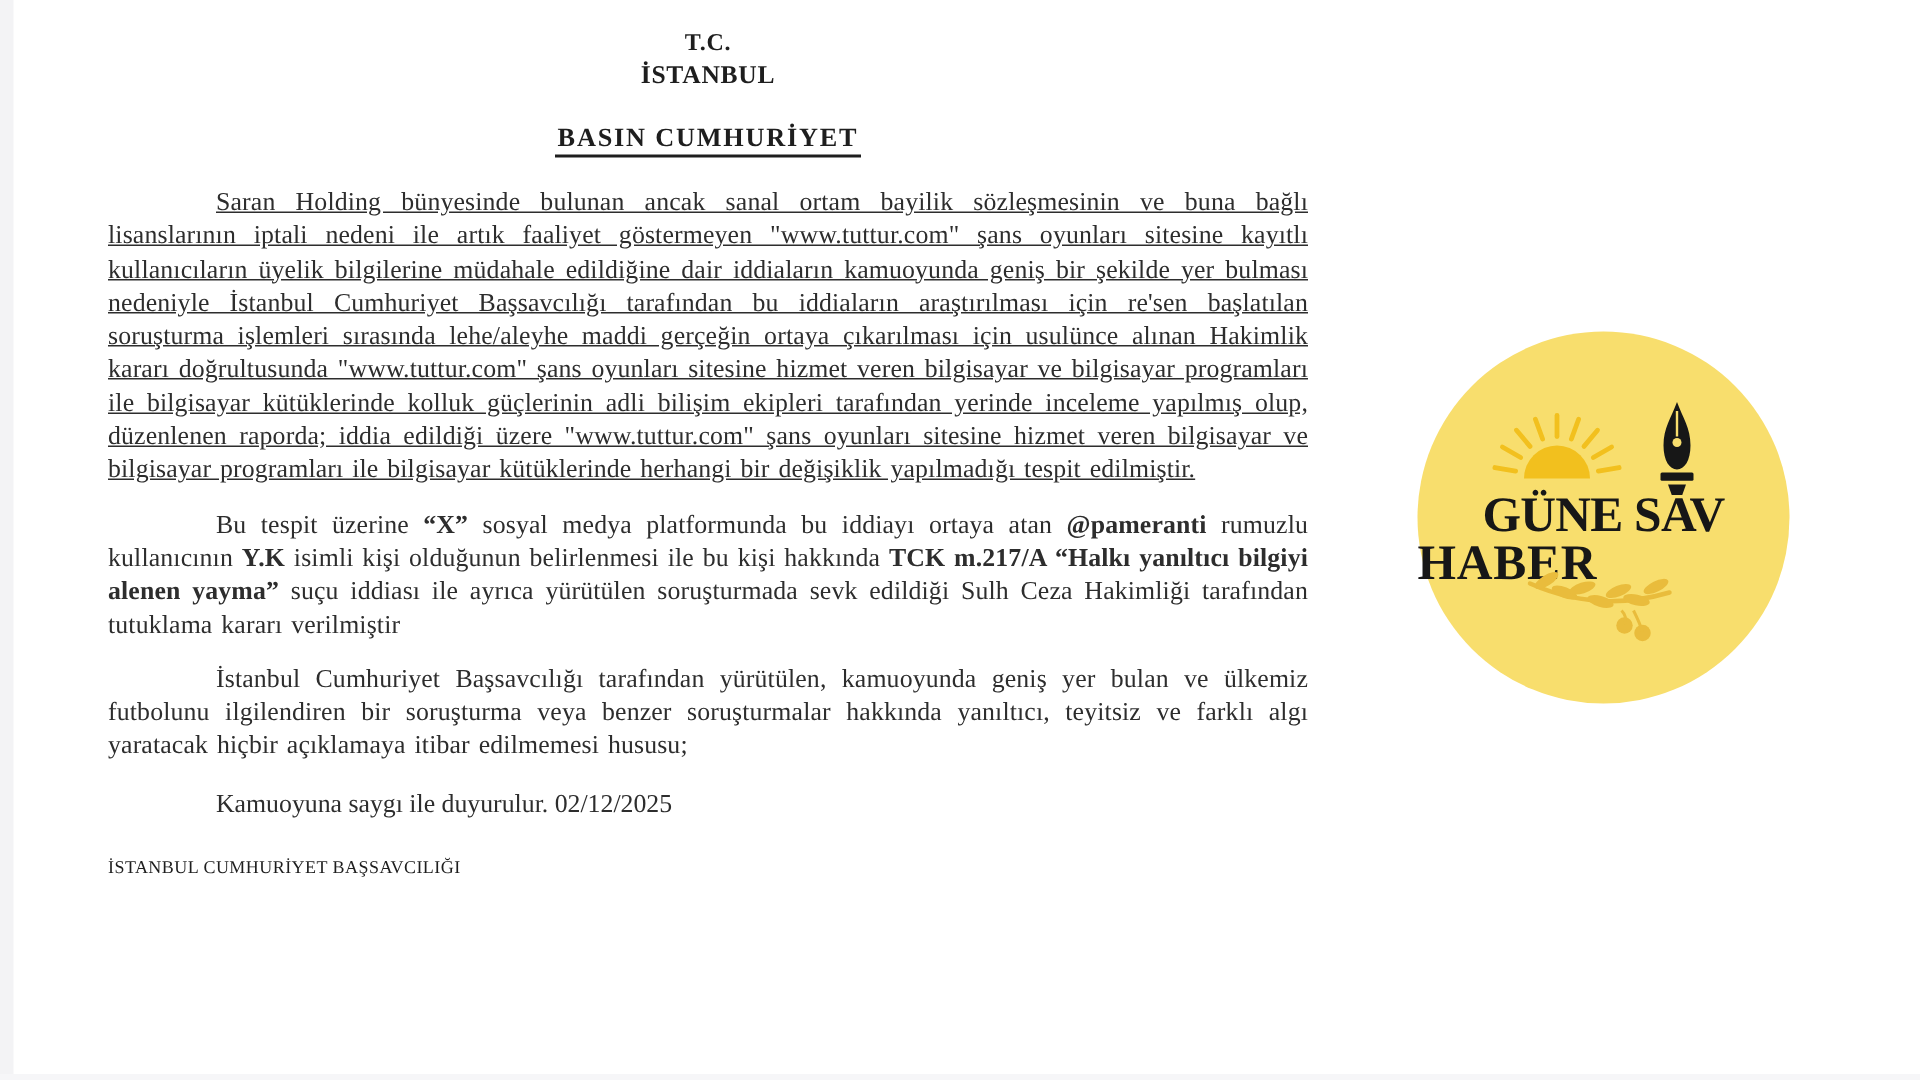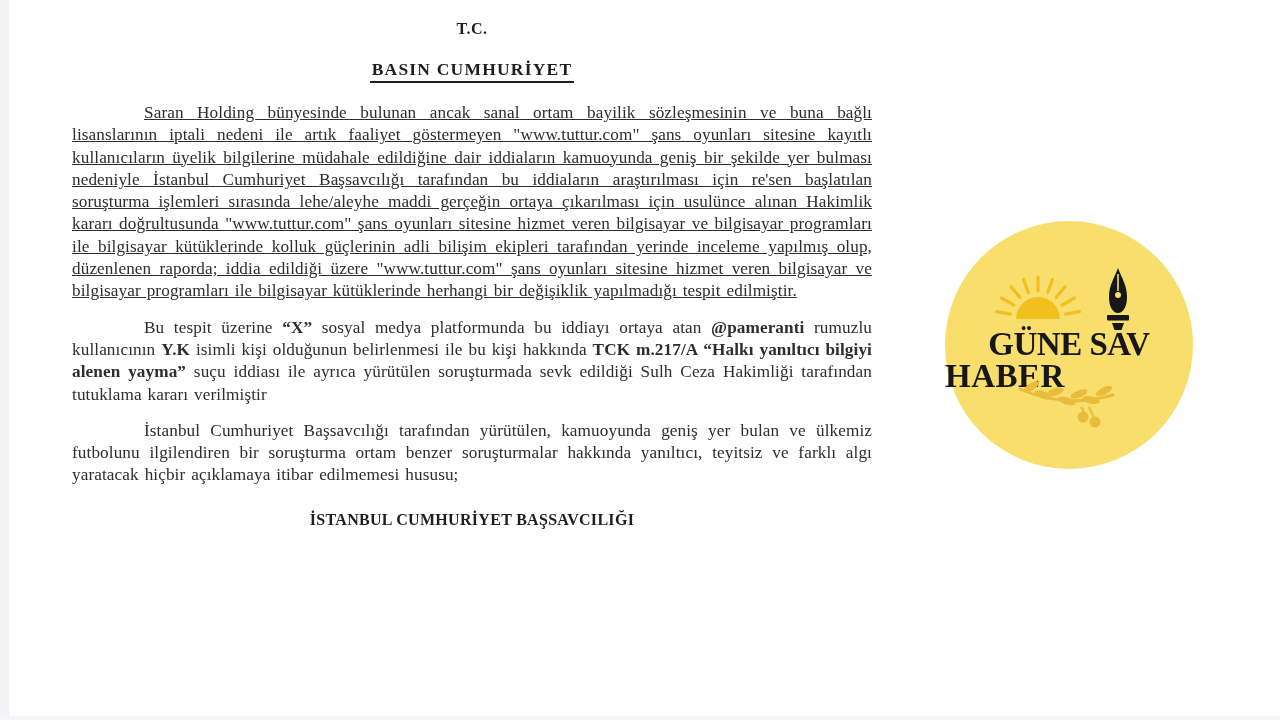--- a/index.html
+++ b/index.html
@@ -19,21 +19,21 @@
   .h2{font-size:17px;letter-spacing:.5px;margin-top:2px;}
   .h3{font-size:18.5px;letter-spacing:.6px;margin-top:2px;}
   .title-wrap{text-align:center;margin-top:21px;}
   .title{display:inline-block;font-size:17.5px;font-weight:bold;letter-spacing:1.2px;
          color:var(--heading-color);border-bottom:2.5px solid var(--heading-color);padding:0 2px 1px 2px;}
   .para{font-size:17.2px;line-height:22.3px;text-align:justify;text-indent:72px;
         letter-spacing:.1px;word-spacing:1.5px;margin-top:14px;}
   .para.first{margin-top:19px;text-decoration:underline;}
   .para .b{font-weight:bold;}
   .closing{font-size:17.2px;line-height:22.3px;text-indent:72px;margin-top:16px;}
-  .signature{font-size:16px;font-weight:bold;letter-spacing:.3px;text-align:center;
+  .signature{font-size:12px;font-weight:normal;letter-spacing:.3px;text-align:left;
              color:var(--heading-color);margin-top:24px;}
 
   .logo{position:absolute;left:945px;top:221px;width:248px;height:248px;border-radius:50%;
         background:var(--logo-circle);}
   .logo .sun{position:absolute;left:43px;top:42px;}
   .logo .pen{position:absolute;left:158px;top:46px;}
   .logo .branch{position:absolute;left:72px;top:158px;}
   .logo-line1{position:absolute;left:0;top:106px;width:100%;text-align:center;
               font-weight:bold;font-size:33px;letter-spacing:-.5px;color:var(--logo-text);line-height:34px;font-family:Liberation Serif, serif;}
   .logo-line2{position:absolute;left:0;top:138px;width:100%;text-align:left;
@@ -42,32 +42,34 @@
 </head>
 <body>
 
 <div class="stage">
   <div class="edge-strip"></div>
   <div class="edge-strip-bottom"></div>
 
   <div class="doc">
     <div class="doc-header">
       <div class="h1">T.C.</div>
+      <div class="h2">İSTANBUL</div>
     </div>
 
     <div class="title-wrap">
       <span class="title">BASIN CUMHURİYET</span>
     </div>
 
     <p class="para first">Saran Holding bünyesinde bulunan ancak sanal ortam bayilik sözleşmesinin ve buna bağlı lisanslarının iptali nedeni ile artık faaliyet göstermeyen "www.tuttur.com" şans oyunları sitesine kayıtlı kullanıcıların üyelik bilgilerine müdahale edildiğine dair iddiaların kamuoyunda geniş bir şekilde yer bulması nedeniyle İstanbul Cumhuriyet Başsavcılığı tarafından bu iddiaların araştırılması için re'sen başlatılan soruşturma işlemleri sırasında lehe/aleyhe maddi gerçeğin ortaya çıkarılması için usulünce alınan Hakimlik kararı doğrultusunda "www.tuttur.com" şans oyunları sitesine hizmet veren bilgisayar ve bilgisayar programları ile bilgisayar kütüklerinde kolluk güçlerinin adli bilişim ekipleri tarafından yerinde inceleme yapılmış olup, düzenlenen raporda; iddia edildiği üzere "www.tuttur.com" şans oyunları sitesine hizmet veren bilgisayar ve bilgisayar programları ile bilgisayar kütüklerinde herhangi bir değişiklik yapılmadığı tespit edilmiştir.</p>
 
     <p class="para"><span>Bu tespit üzerine </span><span class="b">“X”</span><span> sosyal medya platformunda bu iddiayı ortaya atan </span><span class="b">@pameranti</span><span> rumuzlu kullanıcının </span><span class="b">Y.K</span><span> isimli kişi olduğunun belirlenmesi ile bu kişi hakkında </span><span class="b">TCK m.217/A “Halkı yanıltıcı bilgiyi alenen yayma”</span><span> suçu iddiası ile ayrıca yürütülen soruşturmada sevk edildiği Sulh Ceza Hakimliği tarafından tutuklama kararı verilmiştir</span></p>
 
-    <p class="para">İstanbul Cumhuriyet Başsavcılığı tarafından yürütülen, kamuoyunda geniş yer bulan ve ülkemiz futbolunu ilgilendiren bir soruşturma ortam benzer soruşturmalar hakkında yanıltıcı, teyitsiz ve farklı algı yaratacak hiçbir açıklamaya itibar edilmemesi hususu;</p>
+    <p class="para">İstanbul Cumhuriyet Başsavcılığı tarafından yürütülen, kamuoyunda geniş yer bulan ve ülkemiz futbolunu ilgilendiren bir soruşturma veya benzer soruşturmalar hakkında yanıltıcı, teyitsiz ve farklı algı yaratacak hiçbir açıklamaya itibar edilmemesi hususu;</p>
 
+    <p class="closing">Kamuoyuna saygı ile duyurulur. 02/12/2025</p>
 
     <p class="signature">İSTANBUL CUMHURİYET BAŞSAVCILIĞI</p>
   </div>
 
   <div class="logo">
     <svg class="sun" width="100" height="60" viewBox="0 0 100 60">
       <path d="M28 56 A22 22 0 0 1 72 56 Z" fill="var(--logo-gold)"></path>
       <g stroke="var(--logo-gold)" stroke-width="3.2" stroke-linecap="round">
         <line x1="22.4" y1="51.1" x2="8.6" y2="48.7"></line>
         <line x1="25.8" y1="42" x2="13.6" y2="35"></line>

